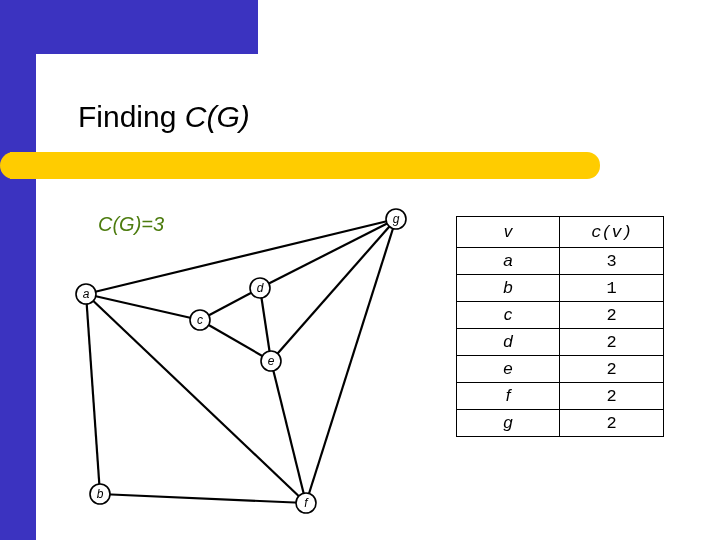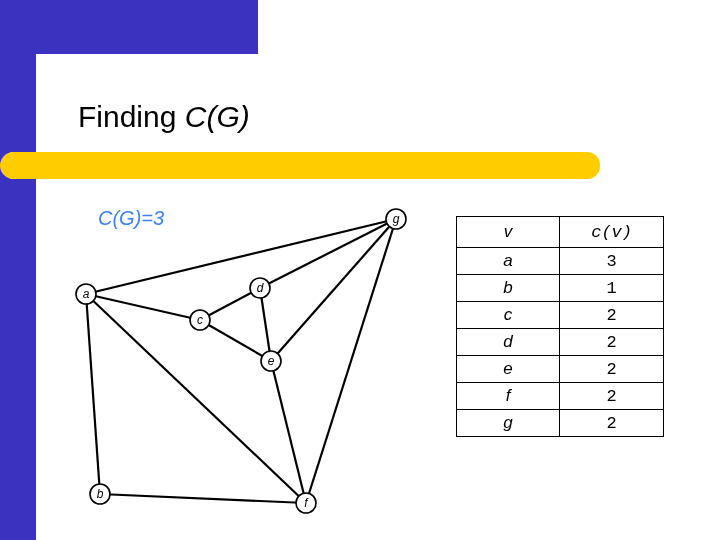--- a/index.html
+++ b/index.html
@@ -19,21 +19,21 @@
 
   
   .title{
     position:absolute;left:78px;top:100px;
     font-size:30px;color:#000000;white-space:nowrap;
   }
   .title .ital{font-style:italic;}
 
   
   .cg-label{
-    position:absolute;left:98px;top:207px;font-size:20px;color:#3b82f6;white-space:nowrap;
+    position:absolute;left:98px;top:207px;font-size:20px;color:#4d7c0f;white-space:nowrap;
   }
 
   
   .graph{position:absolute;left:60px;top:195px;width:390px;height:330px;}
   .graph svg{display:block;}
 
   
   .vtable{
     position:absolute;left:456px;top:216px;width:208px;
     border-collapse:collapse;
@@ -43,21 +43,21 @@
     text-align:center;
     font-size:17px;
     color:#000;
     height:26px;
     font-weight:normal;
     padding:0;
   }
   .vtable th{height:30px;}
   .vtable .c1{width:104px;}
   .vtable .c2{width:104px;font-family:Liberation Mono, monospace;}
-  .ital{font-style:italic;}
+  .ital{font-style:italic;margin-top:6px;}
 </style>
 </head>
 <body>
 
 <div class="slide">
 
   <div class="blue-left"></div>
   <div class="blue-top"></div>
 
   <div class="yellow-round"></div>

